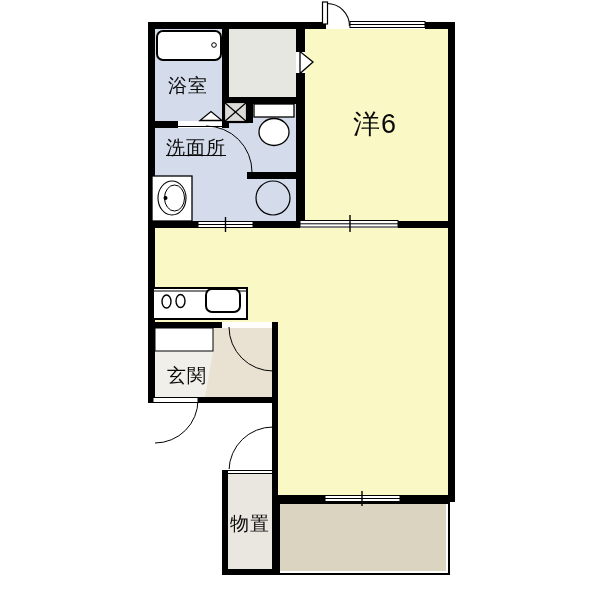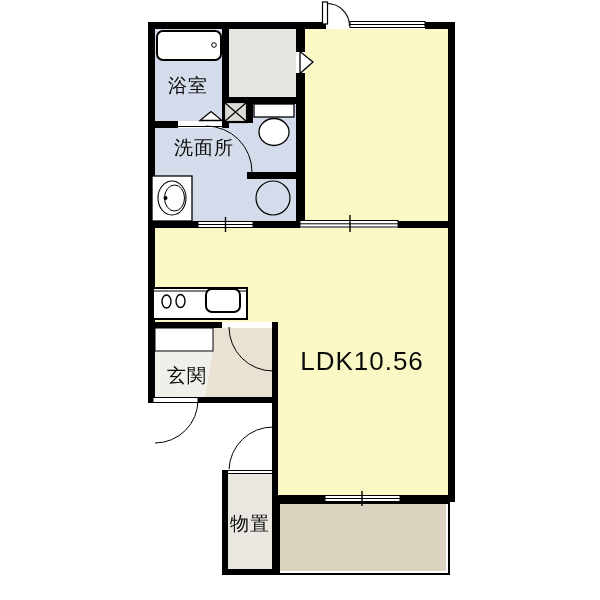--- a/index.html
+++ b/index.html
@@ -124,18 +124,18 @@
 
     <circle cx="273" cy="198" r="17" fill="none" stroke="#000" stroke-width="1.2"></circle>
 
     <line x1="152" y1="291" x2="248" y2="291" stroke="#000" stroke-width="1"></line>
     <ellipse cx="166.5" cy="301.5" rx="4.5" ry="6.5" fill="#fff" stroke="#000" stroke-width="1.4"></ellipse>
     <ellipse cx="180.5" cy="301" rx="4.5" ry="6.5" fill="#fff" stroke="#000" stroke-width="1.4"></ellipse>
     <rect x="206" y="289" width="34" height="23" rx="6" fill="#fff" stroke="#000" stroke-width="2"></rect>
   </svg>
 
   <div class="room-label" style="left:188px;top:86px;font-size:19px;">浴室</div>
-  <div class="room-label" style="left:204px;top:148px;font-size:19px;">洗面所</div>
-  <div class="room-label" style="left:362px;top:361px;font-size:26px;">LDK10.56</div>
+  <div class="room-label" style="left:196px;top:148px;font-size:19px;text-decoration:underline;">洗面所</div>
+  <div class="room-label" style="left:375px;top:124px;font-size:27px;">洋6</div>
   <div class="room-label" style="left:187px;top:376px;font-size:19px;">玄関</div>
   <div class="room-label" style="left:250px;top:524px;font-size:19px;text-align:right;">物置</div>
 
 </div>
 
 </body></html>

